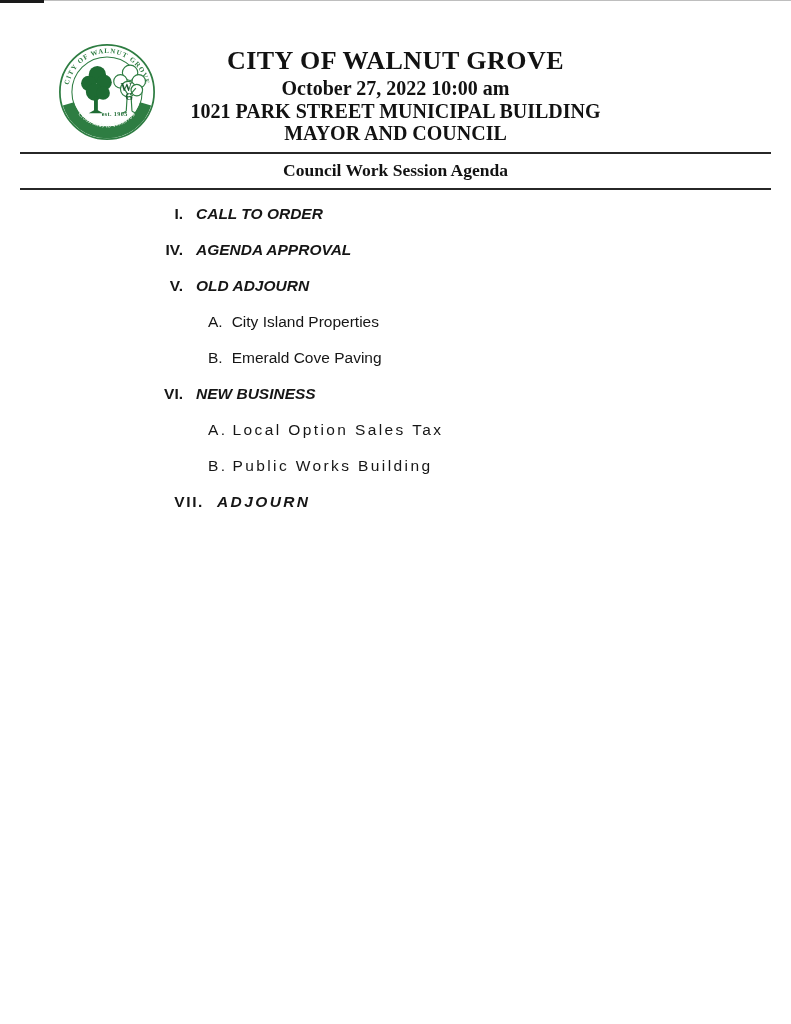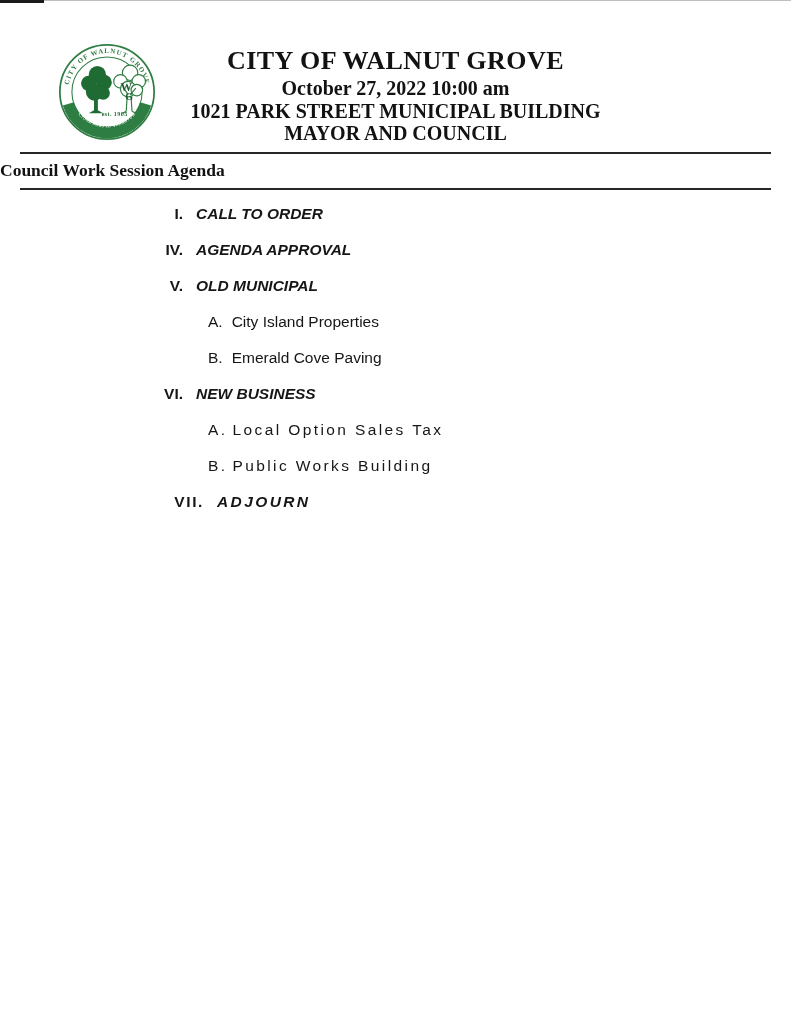--- a/index.html
+++ b/index.html
@@ -24,20 +24,21 @@
     font-weight: bold; color: #121212;
   }
   .header-title { font-size: 26px; line-height: 30px; letter-spacing: .5px; }
   .header-sub   { font-size: 20px; line-height: 19.5px; margin-top: 3px; }
 
   .rule { position: absolute; left: 20px; width: 751px; height: 2px; background: #272727; }
   .rule-1 { top: 152px; }
   .rule-2 { top: 188px; }
   .banner-title {
     position: absolute; top: 160px; left: 0; width: 100%;
+    text-align: center;
     font-family: "Liberation Serif", serif;
     font-weight: bold; font-size: 17.5px; color: #121212;
   }
 
   
   .agenda { position: absolute; top: 205px; left: 0; width: 100%; font-size: 15.5px; }
   .row { display: flex; line-height: 17px; margin-bottom: 19px; }
   .row.level1 { font-weight: bold; }
   .row.level1 .num { width: 183px; text-align: right; }
   .row.level1 .lbl { margin-left: 13px; font-style: italic; }
@@ -110,21 +111,21 @@
   <div class="row level1">
     <span class="num">I.</span>
     <span class="lbl">CALL TO ORDER</span>
   </div>
   <div class="row level1">
     <span class="num">IV.</span>
     <span class="lbl">AGENDA APPROVAL</span>
   </div>
   <div class="row level1">
     <span class="num">V.</span>
-    <span class="lbl">OLD MUNICIPAL</span>
+    <span class="lbl">OLD ADJOURN</span>
   </div>
   <div class="row level2">
     <span class="num">A.</span>
     <span class="lbl">City Island Properties</span>
   </div>
   <div class="row level2">
     <span class="num">B.</span>
     <span class="lbl">Emerald Cove Paving</span>
   </div>
   <div class="row level1">

